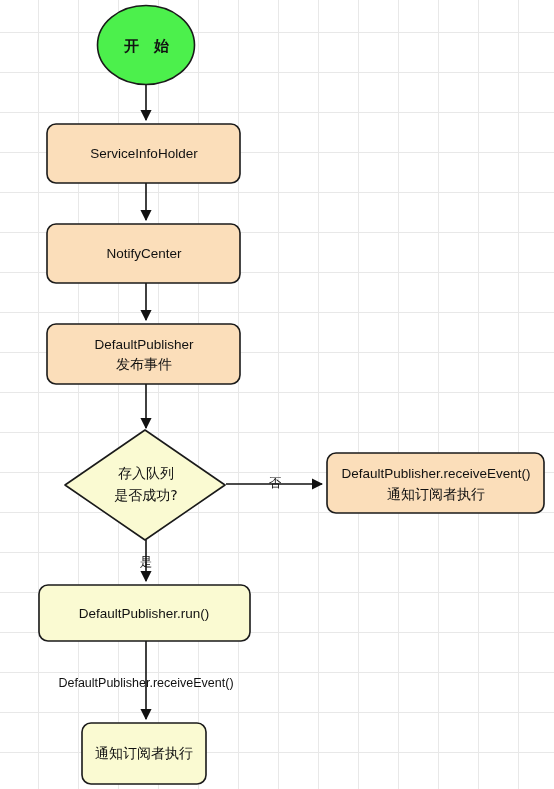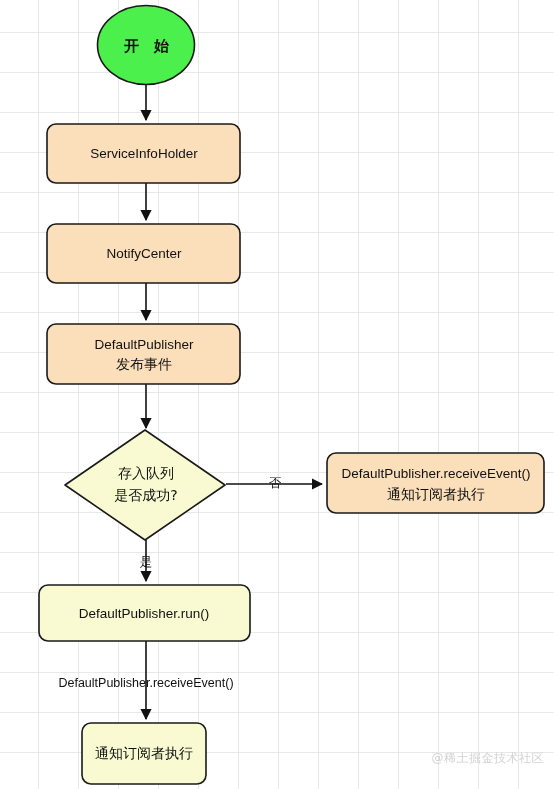--- a/index.html
+++ b/index.html
@@ -156,15 +156,14 @@
       </g>
 
       <g>
         <rect class="node-shape" x="82" y="723" width="124" height="61" rx="9" ry="9" fill="#fafad2"></rect>
         <text class="node-text-cjk" x="144" y="754">通知订阅者执行</text>
       </g>
 
     </g>
   </svg>
 
-  <div class="watermark">@稀土掘金技术社区</div>
 
 </div>
 
 </body></html>

